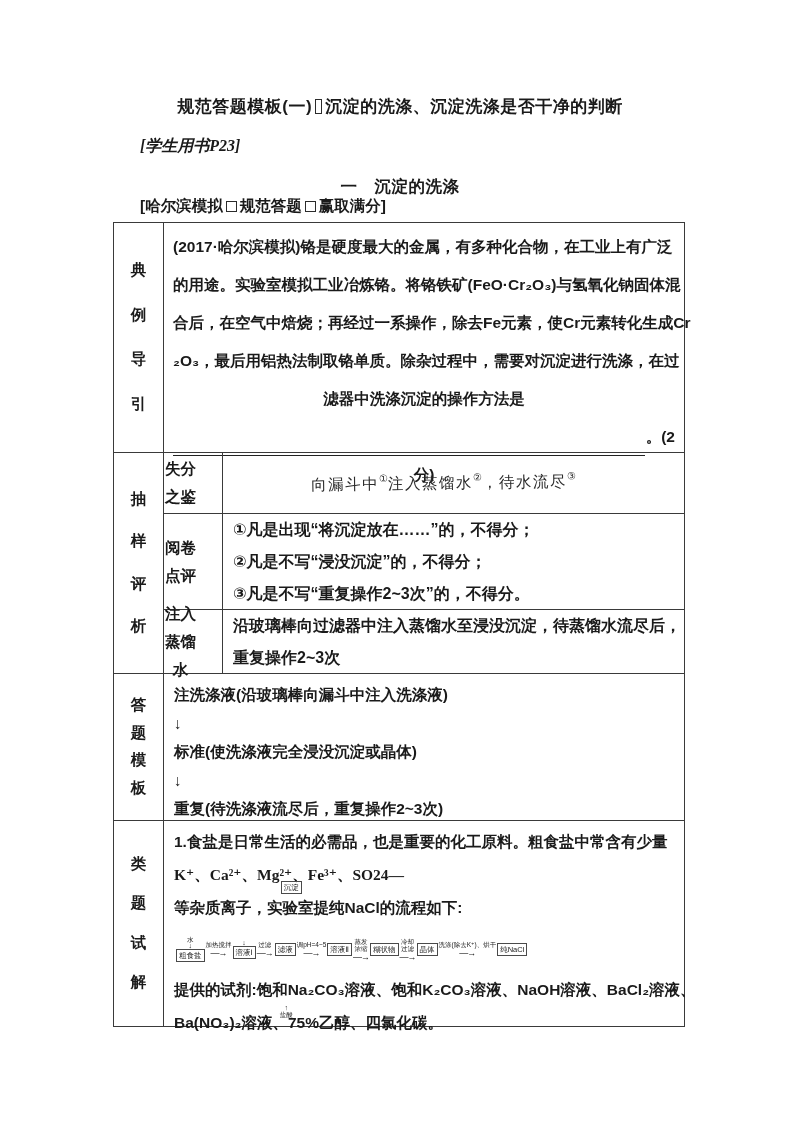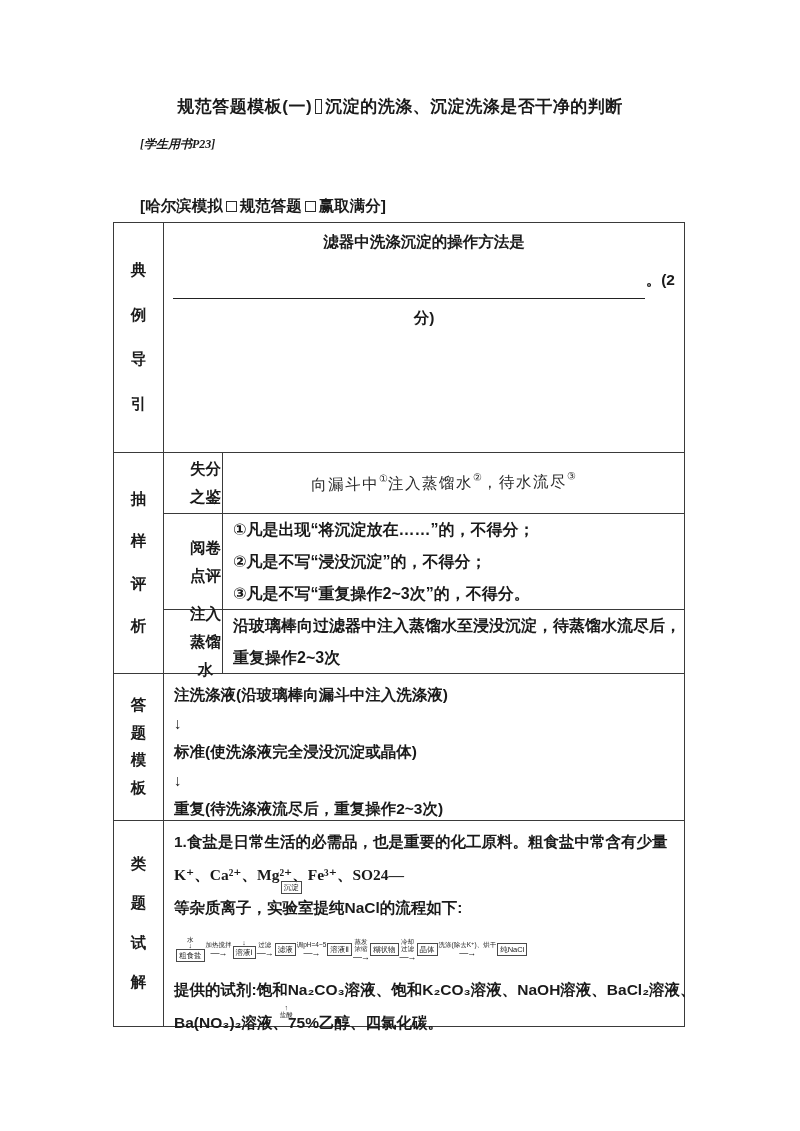--- a/index.html
+++ b/index.html
@@ -9,21 +9,21 @@
     font-family:"Liberation Sans","DejaVu Sans",sans-serif;
     color:#1a1a1a;
   }
   .page { position:relative; width:800px; height:1131px; background:#fff; overflow:hidden;padding-left:24px; }
 
   
   .title { position:absolute; top:95px; left:0; width:100%; text-align:center;
            font-size:17px; font-weight:700; letter-spacing:.5px; }
   .vbox { display:inline-block; width:7px; height:15px; border:1.5px solid #2b2b2b;
           margin:0 3px; vertical-align:-2px; }
-  .bookref { position:absolute; top:136px; left:140px; font-size:12px; font-weight:600;
+  .bookref { position:absolute; top:136px; left:140px; font-size:16px; font-weight:600;
              font-style:italic; font-family:"Liberation Serif","DejaVu Serif",serif; }
   .section { position:absolute; top:176px; left:0; width:100%; text-align:center;
              font-size:16.5px; font-weight:700; letter-spacing:.5px; }
   .rules { position:absolute; top:196px; left:140px; font-size:15.5px; font-weight:700; }
   .sqbox { display:inline-block; width:11px; height:11px; border:1.5px solid #2b2b2b;
            margin:0 3px; vertical-align:-1px; }
 
   
   .dtable { position:absolute; top:222px; left:113px; width:572px;
             border:1.5px solid #3a3a3a; background:#fff; }
@@ -42,21 +42,21 @@
   .bline { display:flex; align-items:flex-end; line-height:38px; padding:0 9px; }
   .bline .ul { flex:1; border-bottom:1.3px solid #222; height:30px; }
   .bline .suf { font-weight:700; font-size:15.5px; padding-left:1px; }
 
   
   .sub { flex:1; display:flex; flex-direction:column; min-width:0; }
   .srow { display:flex; border-top:1.5px solid #3a3a3a; min-height:0; }
   .srow:first-child { border-top:none; }
   .s1 { height:60px; } .s2 { height:96px; } .s3 { height:64px; }
   .slab { flex:0 0 59px; border-right:1.5px solid #3a3a3a;
-          display:flex; align-items:center; justify-content:flex-end; }
+          display:flex; align-items:center; justify-content:flex-start; }
   .slab-txt { width:33px; word-break:break-all; text-align:center;
               font-weight:700; font-size:15.5px; line-height:28px; }
   .scnt { flex:1; min-width:0; display:flex; flex-direction:column; justify-content:center;
           padding-left:10px; }
 
   .hand { text-align:center; font-family:"DejaVu Serif",serif; font-size:15.5px;
           letter-spacing:1.5px; color:#2a2a2a; transform:rotate(-.8deg); padding-right:30px; }
   .hsup { font-size:10px; vertical-align:7px; letter-spacing:0; }
 
   .lines32 > div { line-height:32px; font-weight:700; font-size:16px; white-space:nowrap; }
@@ -87,34 +87,41 @@
 </style>
 </head>
 <body>
 
 <div class="page">
 
   <div class="title">
     <span>规范答题模板(一)</span><span class="vbox"></span><span>沉淀的洗涤、沉淀洗涤是否干净的判断</span>
   </div>
   <div class="bookref">[学生用书P23]</div>
+  <div class="section">一　沉淀的洗涤</div>
   <div class="rules">
     <span>[哈尔滨模拟</span><span class="sqbox"></span><span>规范答题</span><span class="sqbox"></span><span>赢取满分]</span>
   </div>
 
   <div class="dtable">
 
     <div class="trow r1">
       <div class="lab">
           <div>典</div>
           <div>例</div>
           <div>导</div>
           <div>引</div>
         </div>
       <div class="cnt">
+        <div class="p1">
+            <div>(2017·哈尔滨模拟)铬是硬度最大的金属，有多种化合物，在工业上有广泛</div>
+            <div>的用途。实验室模拟工业冶炼铬。将铬铁矿(FeO·Cr₂O₃)与氢氧化钠固体混</div>
+            <div>合后，在空气中焙烧；再经过一系操作，除去Fe元素，使Cr元素转化生成Cr</div>
+            <div>₂O₃，最后用铝热法制取铬单质。除杂过程中，需要对沉淀进行洗涤，在过</div>
+          </div>
         <div class="cline">滤器中洗涤沉淀的操作方法是</div>
         <div class="bline">
           <span class="ul"></span>
           <span class="suf">。(2</span>
         </div>
         <div class="cline">分)</div>
       </div>
     </div>
 
     <div class="trow r2">

